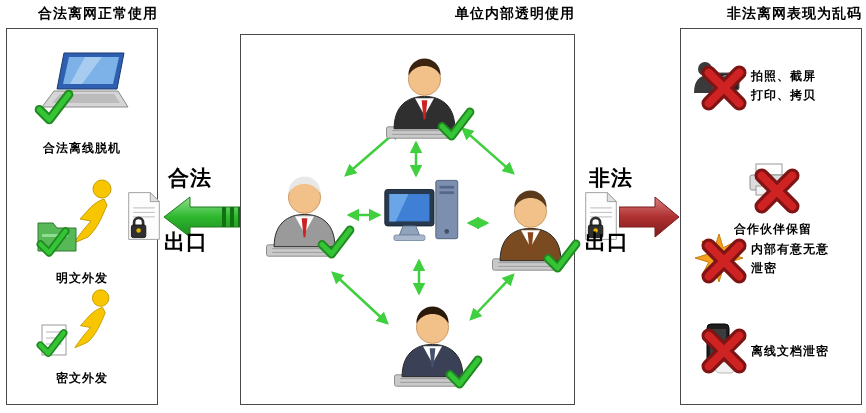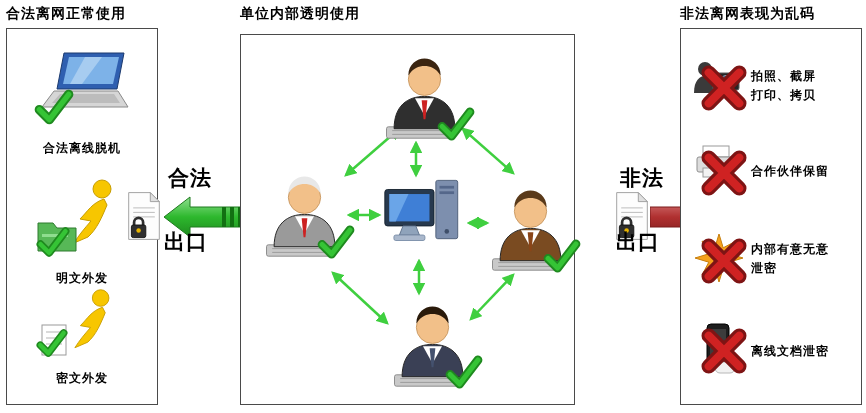--- a/index.html
+++ b/index.html
@@ -5,21 +5,21 @@
   * { margin:0; padding:0; box-sizing:border-box; }
   html,body { background:#fff; }
   body { width:866px; height:413px; font-family:"Liberation Sans",sans-serif; color:#000; }
   .stage { position:relative; width:866px; height:413px; background:#fff; overflow:hidden; }
 
   .panel { position:absolute; border:1.5px solid #4a4a4a; background:#fff; }
   .left-panel   { left:6px;   top:28px; width:152px; height:377px; }
   .center-panel { left:240px; top:34px; width:335px; height:371px; }
   .right-panel  { left:680px; top:28px; width:182px; height:377px; }
 
-  .panel-title { position:absolute; top:5px; font-weight:bold; font-size:14px; text-align:left; letter-spacing:1px; }
+  .panel-title { position:absolute; top:5px; font-weight:bold; font-size:14px; text-align:right; letter-spacing:1px; }
   .title-left   { left:6px;   width:152px; }
   .title-center { left:240px; width:335px; }
   .title-right  { left:680px; width:182px; }
 
   
   .l-item { position:absolute; left:0; width:100%; display:flex; flex-direction:column; align-items:center;gap:8px; }
   .l-item-1 { top:22px; }
   .l-item-2 { top:148px; }
   .l-item-3 { top:258px; }
   .item-label { margin-top:3px; font-weight:bold; font-size:12px; text-align:center; letter-spacing:1px; }
@@ -31,35 +31,35 @@
   .p-node svg.check  { position:absolute; left:60px; top:58px; }
   .p-top    { left:136px; top:12px;  --suit:#2f2f2f; --hair:#3a2410; --tie:#cc2222; }
   .p-left   { left:16px;  top:130px; --suit:#9a9a9a; --hair:#e8e8e8; --tie:#cc2222; }
   .p-right  { left:242px; top:144px; --suit:#7a4b21; --hair:#5a3a1a; --tie:#8a4518; }
   .p-bottom { left:144px; top:260px; --suit:#3a4055; --hair:#2a1a0a; --tie:#44516e; }
   .computer-node { position:absolute; left:142px; top:142px; }
 
   
   .exit { position:absolute; }
   .exit-legal   { left:126px; top:164px; width:122px; height:96px; }
-  .exit-illegal { left:583px; top:164px; width:104px; height:96px;margin-left:31px; }
+  .exit-illegal { left:583px; top:164px; width:104px; height:96px; }
   .exit-word { position:absolute; font-weight:bold; font-size:21px; letter-spacing:1px; }
   .exit-legal .w1 { left:42px; top:0; }
   .exit-legal .arrow { position:absolute; left:36px; top:30px; }
   .exit-legal .w2 { left:38px; top:64px; }
   .exit-legal .doc { position:absolute; left:0; top:24px; }
   .exit-illegal .doc { position:absolute; left:0; top:24px; }
   .exit-illegal .w1 { left:6px; top:0; }
   .exit-illegal .arrow { position:absolute; left:36px; top:30px; }
   .exit-illegal .w2 { left:2px; top:64px; }
 
   
   .r-item { position:absolute; left:8px; width:168px; display:flex; align-items:center; }
   .r-item-1 { top:26px; }
-  .r-item-2 { top:111px; }
+  .r-item-2 { top:129px;flex-direction:column; }
   .r-item-3 { top:199px; }
   .r-item-4 { top:291px; }
   .r-label { font-weight:bold; font-size:12px; line-height:19px; letter-spacing:1px; }
   .hidden-defs { position:absolute; width:0; height:0; overflow:hidden; }
 </style>
 </head>
 <body>
 
 <svg class="hidden-defs" aria-hidden="true">
   <defs>

